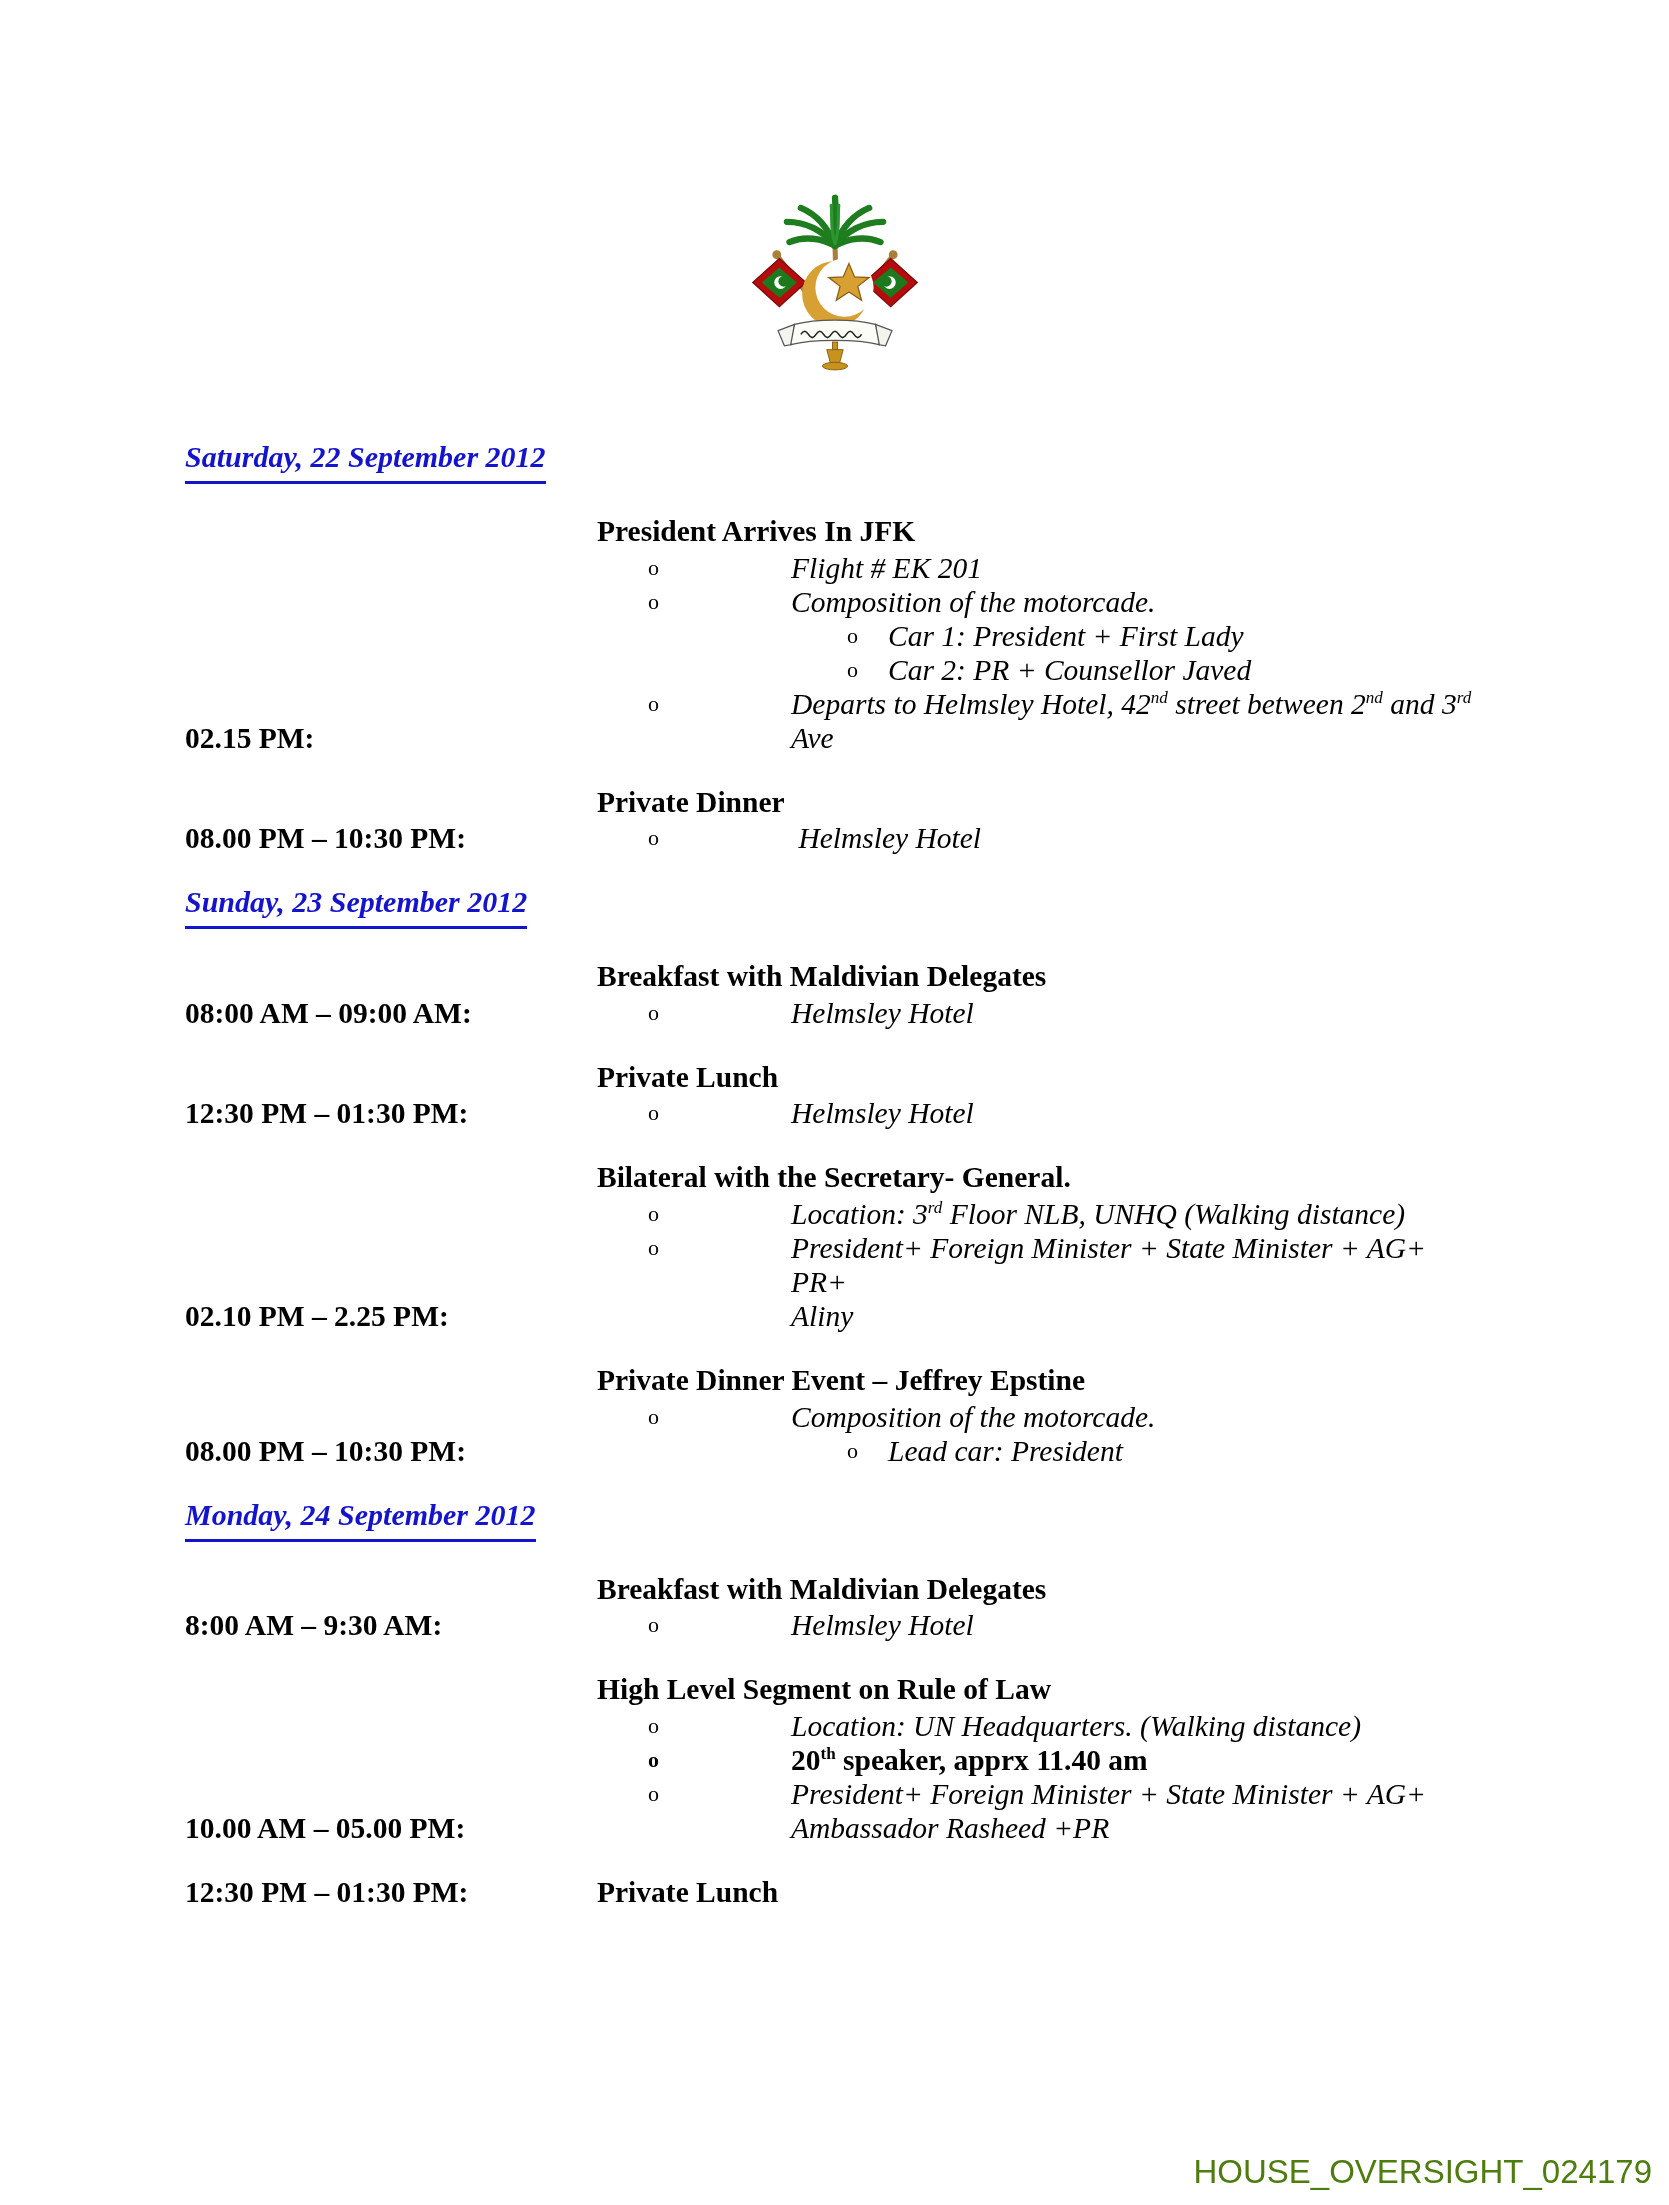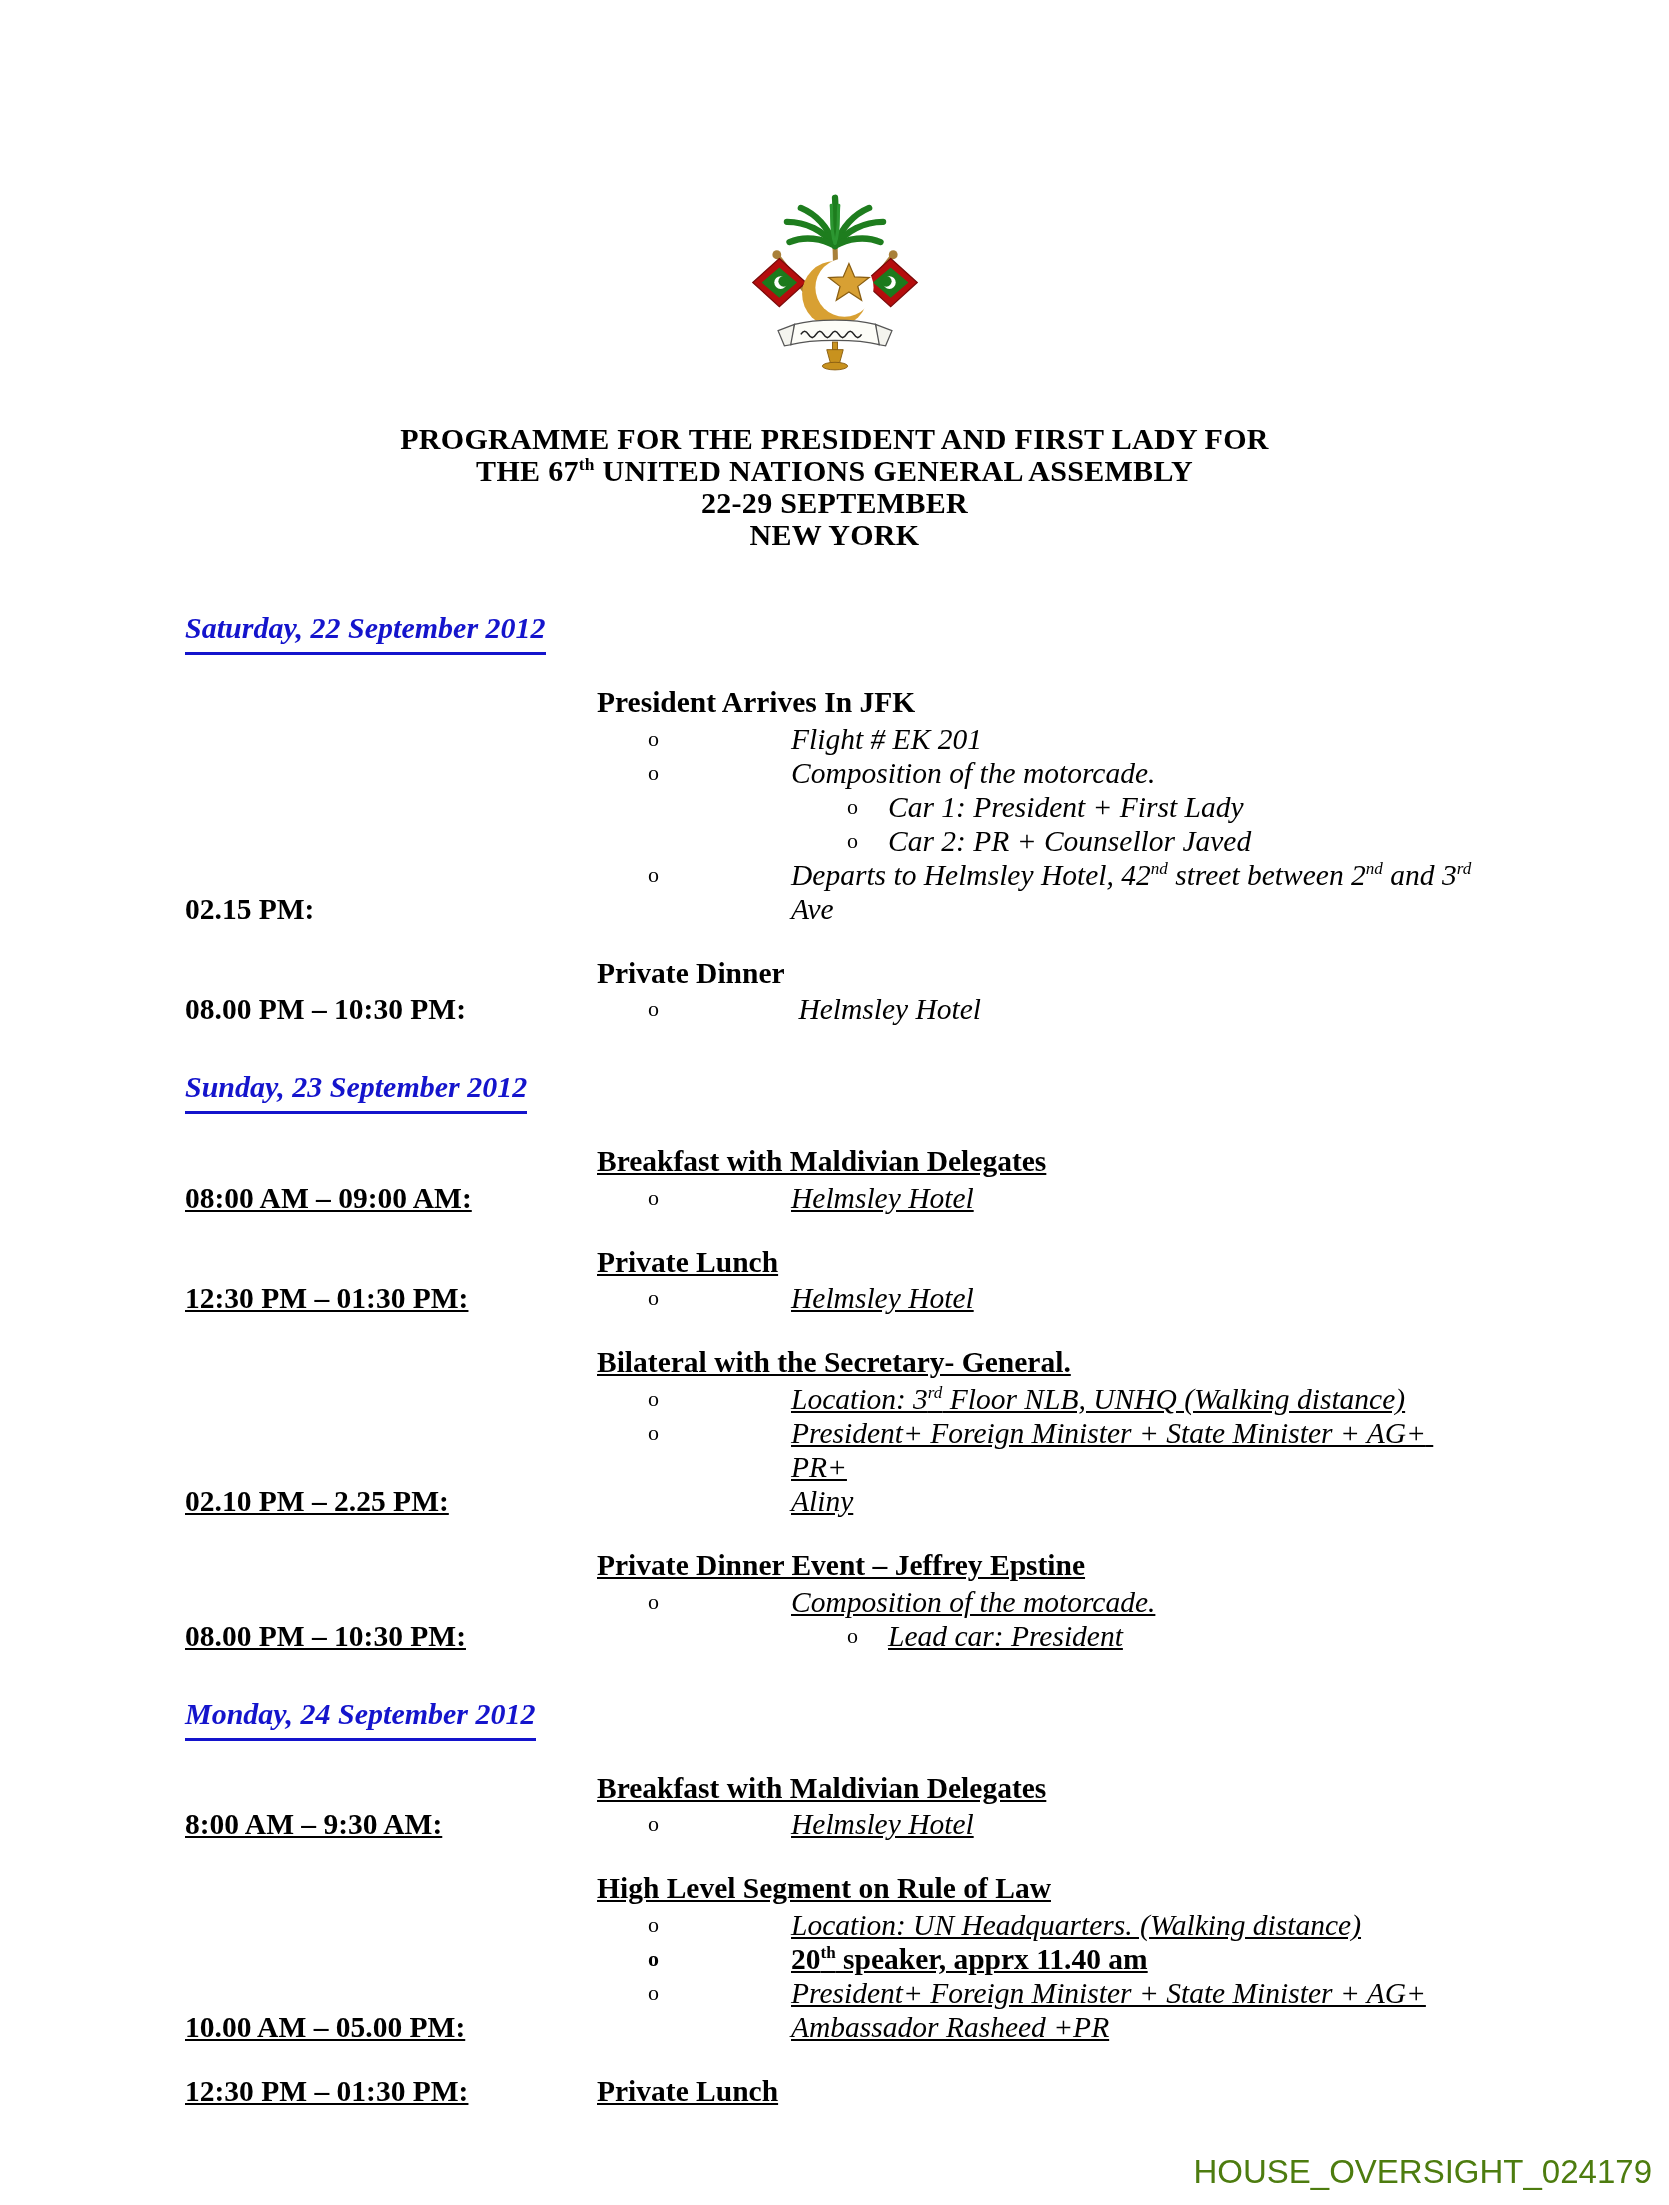--- a/index.html
+++ b/index.html
@@ -19,21 +19,21 @@
     margin-top:43px;
     text-align:center;
     font-weight:bold;
     font-size:30px;
     line-height:32px;
     letter-spacing:0.3px;
   }
   sup { font-size:58%; vertical-align:super; line-height:0; }
   
   .schedule { margin:60px 196px 0 185px; }
-  .day + .day { margin-top:44px;text-decoration:underline; }
+  .day + .day { margin-top:30px; }
   .day-heading-row { line-height:39px; }
   .day-heading {
     display:inline-block;
     font-weight:bold;
     font-style:italic;
     font-size:30px;
     line-height:34px;
     color:#1414cc;
     border-bottom:3.3px solid #1414cc;
     padding-bottom:7px;
@@ -132,26 +132,20 @@
       </g>
 
       <g fill="#c8921e" stroke="#8a5e12" stroke-width="1.5">
         <rect x="146" y="234" width="8" height="12"></rect>
         <path d="M137,246 L163,246 L157,268 L143,268 Z"></path>
         <ellipse cx="150" cy="272" rx="20" ry="6"></ellipse>
       </g>
     </svg>
   </div>
 
-  <div class="title-block">
-    <div>PROGRAMME FOR THE PRESIDENT AND FIRST LADY FOR</div>
-    <div>THE 67<sup>th</sup> UNITED NATIONS GENERAL ASSEMBLY</div>
-    <div>22-29 SEPTEMBER</div>
-    <div>NEW YORK</div>
-  </div>
 
   <div class="schedule">
 
     <div class="day">
       <div class="day-heading-row">
         <span class="day-heading">Saturday, 22 September 2012</span>
       </div>
       <div class="event">
         <div class="event-time">02.15 PM:</div>
         <div class="event-main">

